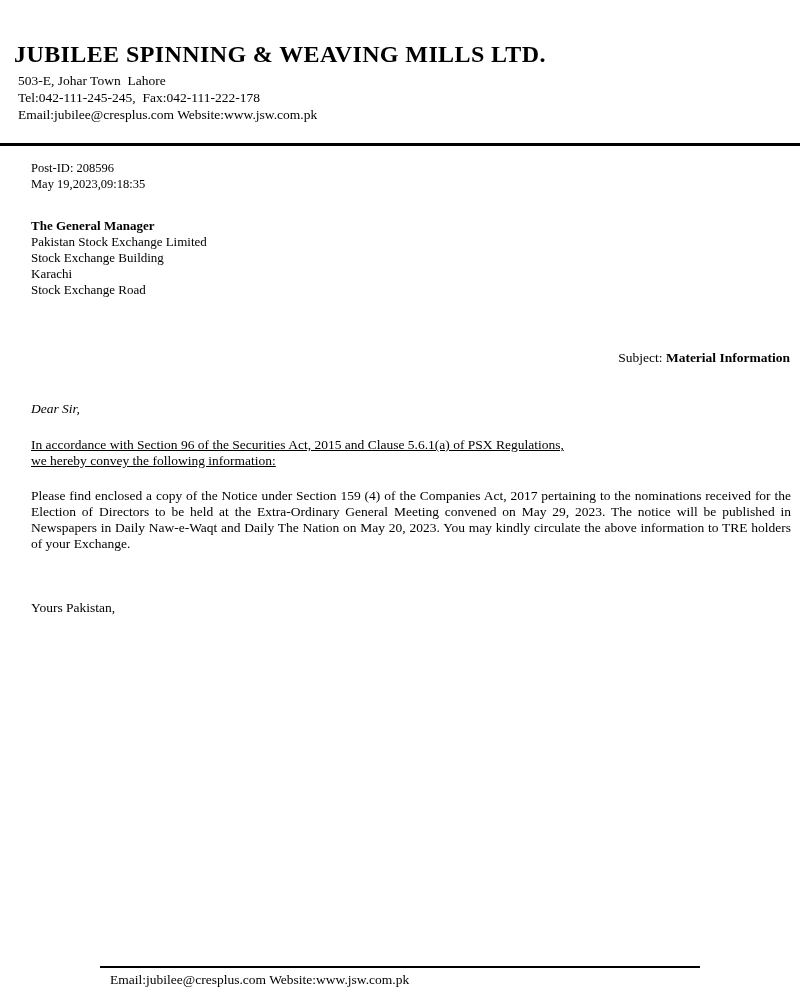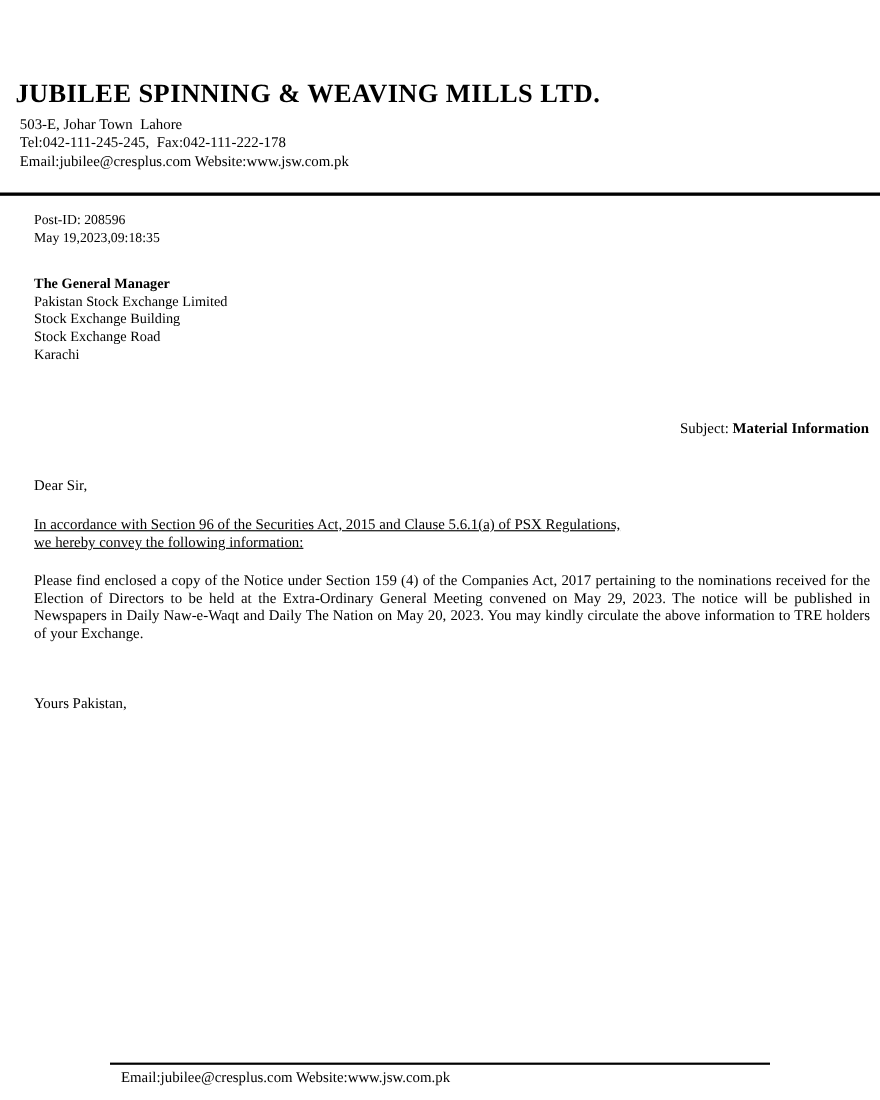--- a/index.html
+++ b/index.html
@@ -5,21 +5,21 @@
   * { margin: 0; padding: 0; box-sizing: border-box; }
   html, body { background: #ffffff; }
   body {
     width: 800px;
     height: 1000px;
     position: relative;
     font-family: "Liberation Serif", "DejaVu Serif", serif;
     color: #000000;
     overflow: hidden;
   }
-  .letterhead { padding-top: 24px; margin-top: 48px; }
+  .letterhead { padding-top: 40px; }
   .company-name {
     font-size: 24px;
     font-weight: bold;
     margin-left: 14px;
     letter-spacing: 0.4px;
     line-height: 28px;
     white-space: nowrap;
   }
   .addr {
     font-size: 13.5px;
@@ -45,21 +45,21 @@
     font-size: 12.5px;
     line-height: 16px;
   }
   .recipient {
     margin-top: 26px;
     font-size: 13px;
     line-height: 16px;
   }
   .bold { font-weight: bold; }
   .subject-line { margin-top: 52px; font-size: 13.5px; text-align: right; }
-  .salutation { margin-top: 35px; }
+  .salutation { margin-top: 35px; font-style: italic; }
   .para1 { margin-top: 20px; text-decoration: underline; }
   .para2 {
     margin-top: 19px;
     width: 760px;
     text-align: justify;
   }
   .closing { margin-top: 48px; }
   .footer {
     position: absolute;
     left: 100px;
@@ -95,22 +95,22 @@
 
     <div class="meta">
       <div>Post-ID: 208596</div>
       <div>May 19,2023,09:18:35</div>
     </div>
 
     <div class="recipient">
       <div class="bold">The General Manager</div>
       <div>Pakistan Stock Exchange Limited</div>
       <div>Stock Exchange Building</div>
+      <div>Karachi</div>
       <div>Stock Exchange Road</div>
-      <div>Karachi</div>
     </div>
 
     <div class="subject-line">
       <span>Subject: </span><span class="bold">Material Information</span>
     </div>
 
     <p class="salutation">Dear Sir,</p>
 
     <p class="para1">
       <span>In accordance with Section 96 of the Securities Act, 2015 and Clause 5.6.1(a) of PSX Regulations,</span><br>

